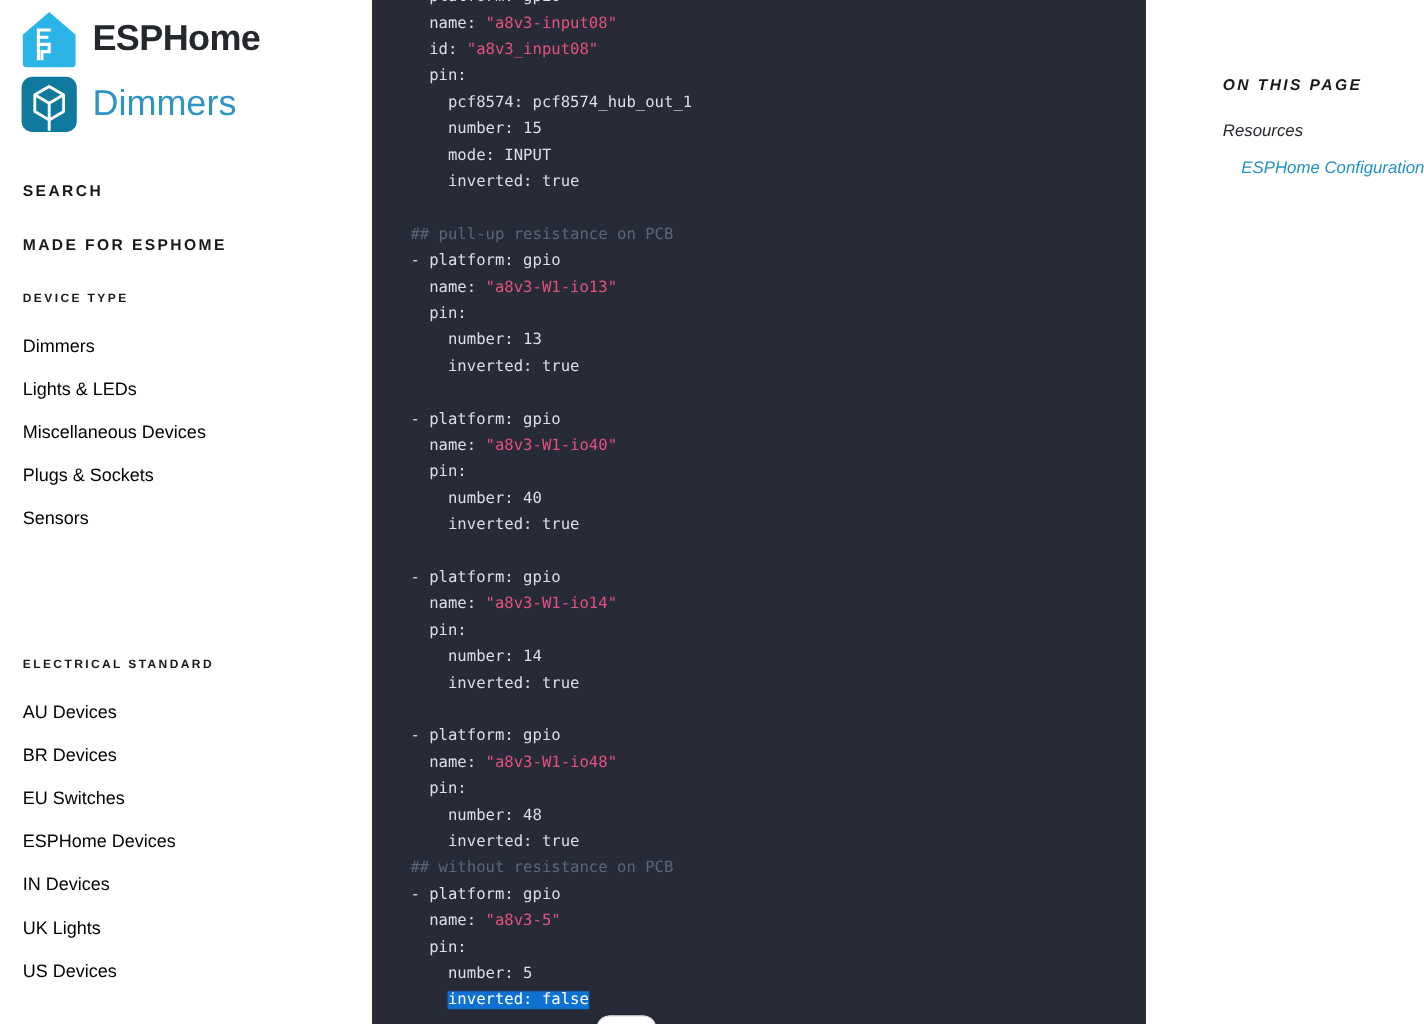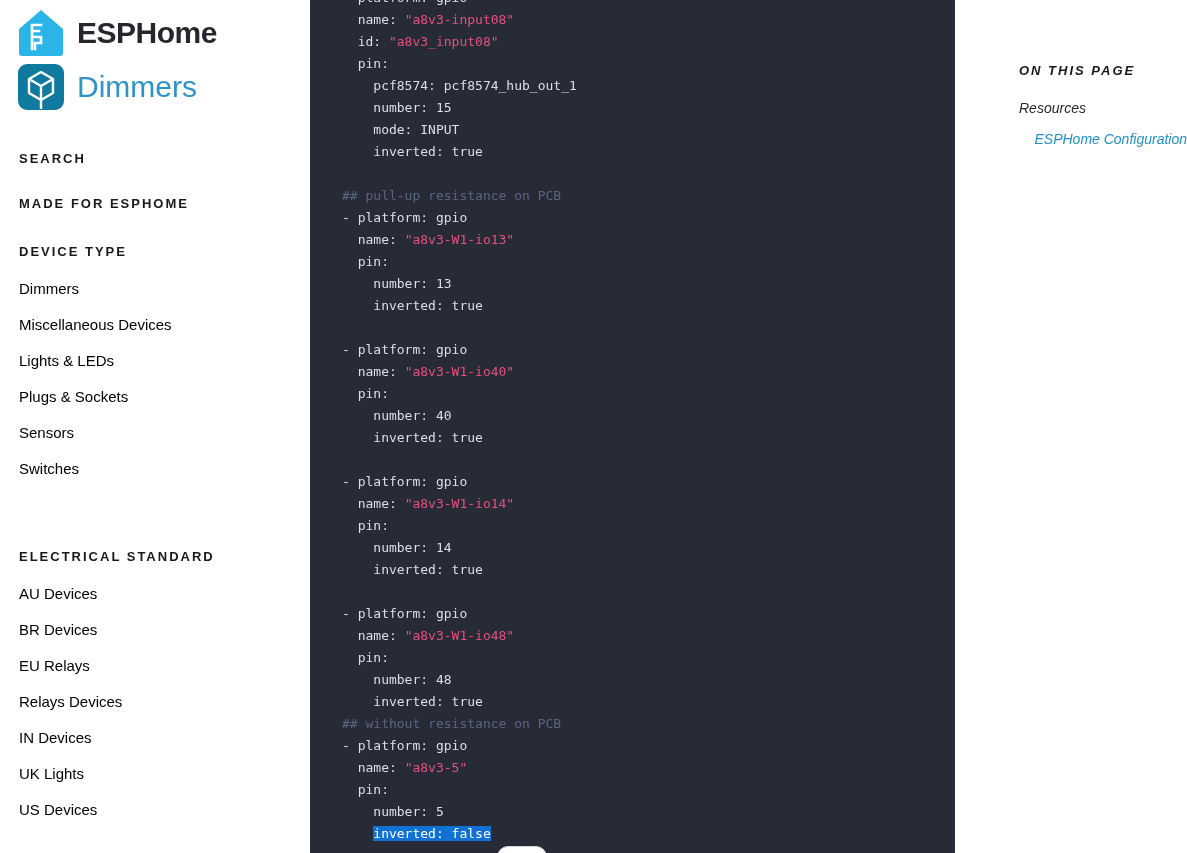--- a/index.html
+++ b/index.html
@@ -21,21 +21,21 @@
   
   .sidebar { position:absolute; left:0; top:0; width:300px; height:853px; background:#fff; }
   .logo { position:absolute; left:17px; top:8px; cursor:pointer; }
   .logo-row { display:flex; align-items:center; height:50px; margin-bottom:4px;text-align:center; }
   .logo-row svg { display:block; }
   .logo-title { font-size:30px; font-weight:700; color:#24272b; margin-left:12px; letter-spacing:-0.5px; }
   .logo-subtitle { font-size:30px; font-weight:400; color:var(--brand-blue); margin-left:12px; }
 
   .side-link { position:absolute; left:19px; font-size:13px; font-weight:700;
                letter-spacing:2px; color:#17191c; cursor:pointer; }
-  .side-heading { position:absolute; left:19px; font-size:13px; font-weight:700;
+  .side-heading { position:absolute; left:19px; font-size:10px; font-weight:700;
                   letter-spacing:2px; color:#17191c; }
   .nav-list { position:absolute; left:19px; width:260px; }
   .nav-item { height:36px; line-height:36px; font-size:15px; color:#000000; cursor:pointer; }
 
   
   .code-block { position:absolute; left:310px; top:-40px; width:645px; height:940px;
                 background:var(--code-bg); border-radius:6px; padding:27px 20px 0 32px; }
   .code-pre { font-family:"DejaVu Sans Mono","Liberation Mono",monospace;
               font-size:13px; line-height:22px; white-space:pre; color:var(--code-text); }
   .code-line { height:22px; }
@@ -84,33 +84,32 @@
       <span class="logo-subtitle">Dimmers</span>
     </div>
   </div>
 
   <div class="side-link" style="top:151px">SEARCH</div>
   <div class="side-link" style="top:196px">MADE FOR ESPHOME</div>
 
   <div class="side-heading" style="top:244px">DEVICE TYPE</div>
   <div class="nav-list" style="top:271px">
       <div class="nav-item">Dimmers</div>
+      <div class="nav-item">Lights &amp; LEDs</div>
       <div class="nav-item">Miscellaneous Devices</div>
-      <div class="nav-item">Lights &amp; LEDs</div>
       <div class="nav-item">Plugs &amp; Sockets</div>
       <div class="nav-item">Sensors</div>
-      <div class="nav-item">Switches</div>
     </div>
 
   <div class="side-heading" style="top:549px">ELECTRICAL STANDARD</div>
   <div class="nav-list" style="top:576px">
       <div class="nav-item">AU Devices</div>
       <div class="nav-item">BR Devices</div>
-      <div class="nav-item">EU Relays</div>
-      <div class="nav-item">Relays Devices</div>
+      <div class="nav-item">EU Switches</div>
+      <div class="nav-item">ESPHome Devices</div>
       <div class="nav-item">IN Devices</div>
       <div class="nav-item">UK Lights</div>
       <div class="nav-item">US Devices</div>
     </div>
 </div>
 
 <div class="toc">
   <div class="toc-heading">ON THIS PAGE</div>
   <div class="toc-items">
       <div class="toc-item">Resources</div>

